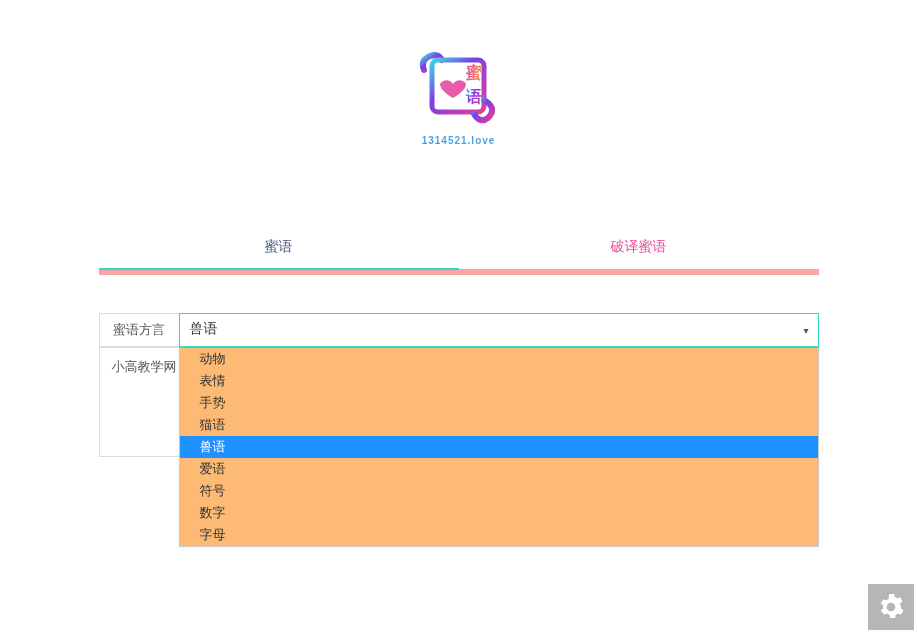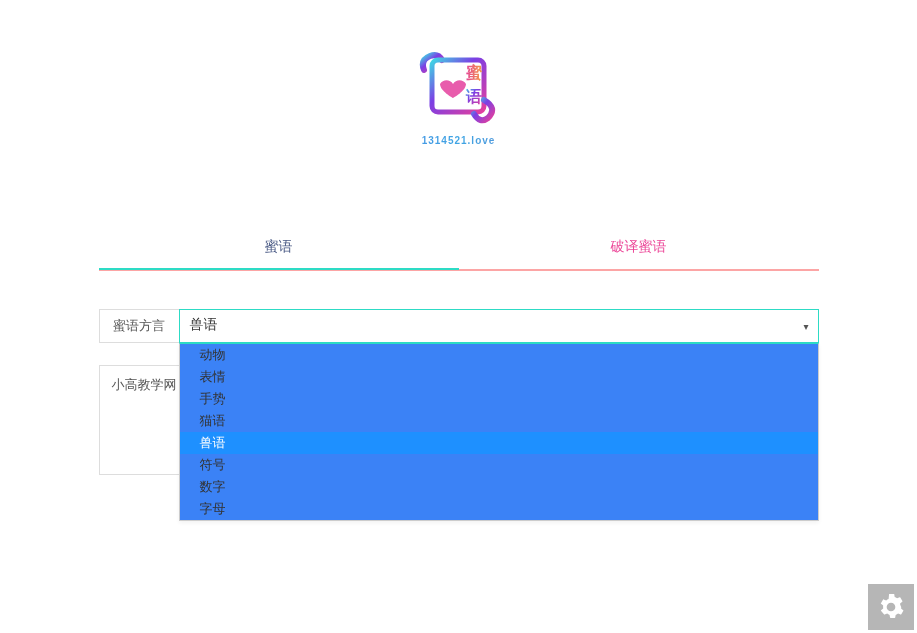--- a/index.html
+++ b/index.html
@@ -32,40 +32,39 @@
     font-size: 10px;
     font-weight: bold;
     background: linear-gradient(90deg, #7b3fe4, #3fa5e4, #e43f9d);
     -webkit-background-clip: text;
     background-clip: text;
     color: transparent;
     letter-spacing: 1px;
   }
   .tabs {
     display: flex;
-    border-bottom: 2px solid #fca5a5;
+    border-bottom: 6px solid #fca5a5;
     margin-bottom: 38px;
   }
   .tab {
     flex: 1;
     text-align: center;
     padding: 12px 0;
     color: #ec4899;
     cursor: pointer;
     font-size: 14px;
     position: relative;
   }
   .tab.active {
     color: #4a5a85;
     border-bottom: 2px solid #2ddbc5;
     margin-bottom: -1px;
   }
   .form-row {
     display: flex;
-    margin-bottom: 22px;
     position: relative;
   }
   .label-box {
     width: 80px;
     border: 1px solid #ddd;
     border-right: none;
     display: flex;
     align-items: center;
     justify-content: center;
     padding: 8px 10px;
@@ -96,21 +95,21 @@
     transform: translateY(-50%);
     font-size: 10px;
     color: #555;
     pointer-events: none;
   }
   .dropdown {
     position: absolute;
     left: 80px;
     top: 34px;
     width: calc(720px - 80px);
-    background: #3b82f6;
+    background: #fdba74;
     border: 1px solid #ccc;
     border-top: 1px solid #2ddbc5;
     z-index: 50;
     box-shadow: 0 2px 4px rgba(0,0,0,0.05);
   }
   .dropdown-item {
     padding: 2px 20px;
     font-size: 13px;
     color: #333;
     cursor: pointer;
@@ -188,20 +187,21 @@
       </div>
       <span class="select-caret">▾</span>
     </div>
 
     <div class="dropdown" id="dropdown">
         <div class="dropdown-item">动物</div>
         <div class="dropdown-item">表情</div>
         <div class="dropdown-item">手势</div>
         <div class="dropdown-item">猫语</div>
         <div class="dropdown-item selected">兽语</div>
+        <div class="dropdown-item">爱语</div>
         <div class="dropdown-item">符号</div>
         <div class="dropdown-item">数字</div>
         <div class="dropdown-item">字母</div>
       </div>
   </div>
 
   <textarea class="textarea-row" style="">小高教学网</textarea>
 
 </div>
 

